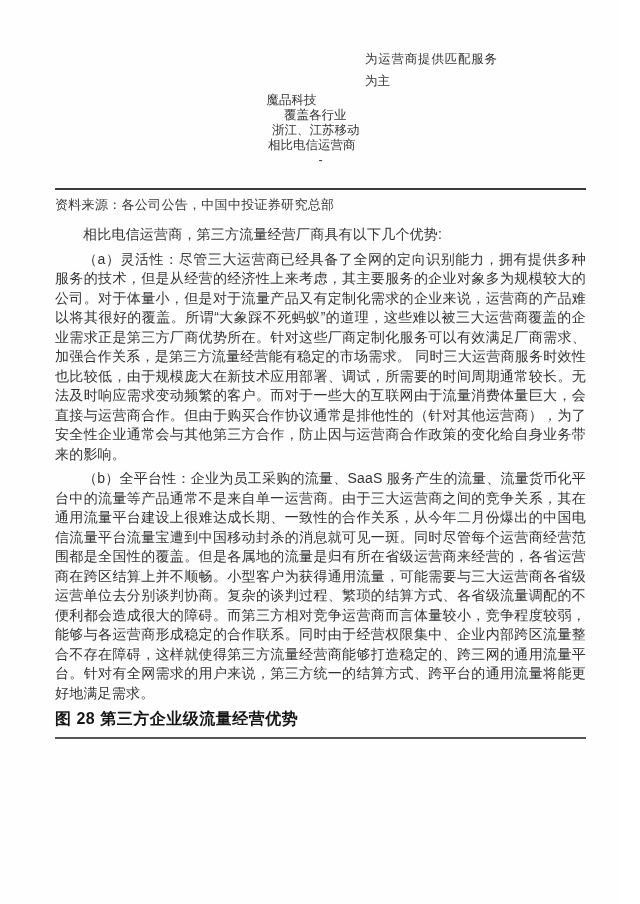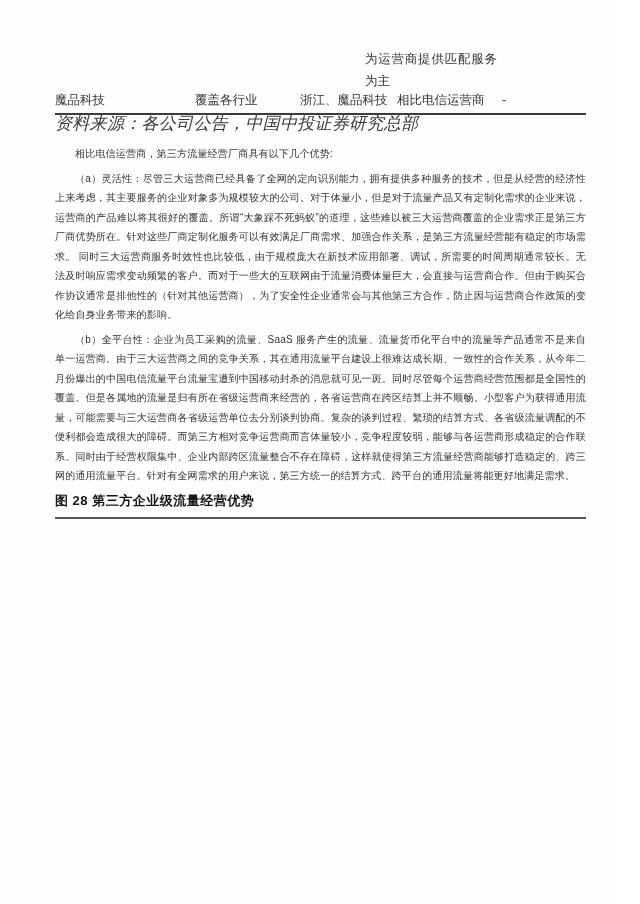--- a/index.html
+++ b/index.html
@@ -26,77 +26,77 @@
   .table-wrapped-cell {
     margin-left: 310px;
     width: 132px;
     font-size: 12.5px;
     line-height: 22px;
     text-align: justify;
     color: #333333;
   }
   .table-row {
     display: flex;
-    align-items: flex-end;
+    align-items: center;
     margin-top: 1px;
-    padding-bottom: 5px;
+    padding-bottom: 20px;
     border-bottom: 2px solid #3c3c3c;
     font-size: 12.5px;
     line-height: 15px;
     color: #333333;
+    flex-direction: column;
   }
   .cell-company  { width: 108px; }
   .cell-industry { width: 105px; margin-left: 32px; }
   .cell-operator { width: 97px;  }
   .cell-model    { width: 105px; }
   .cell-note     { flex: 1; }
   .source-note {
-    padding-top: 1px;
-    font-size: 17px;
+    padding-top: 7px;
+    font-size: 13px;
     line-height: 15px;
     letter-spacing: 0.3px;
     color: #3a3a3a;
-    font-style: italic;
   }
   
   .para {
     margin: 5px 0 0 0;
-    font-size: 10px;
+    font-size: 14px;
     line-height: 19.5px;
     letter-spacing: 0.2px;
     text-align: justify;
     text-indent: 2em;
     color: #333333;
   }
   .para.intro {
     margin-top: 13px;
   }
   
   .figure-caption {
     margin-top: 6px;
     padding-bottom: 7px;
     border-bottom: 2px solid #555555;
-    font-size: 13px;
+    font-size: 16px;
     font-weight: bold;
     letter-spacing: 0.5px;
     color: #161616;
   }
 </style>
 </head>
 <body>
 
 <div class="page">
   <div class="content">
 
     <div class="table-wrapped-cell">为运营商提供匹配服务为主</div>
 
     <div class="table-row">
       <div class="cell-company">魔品科技</div>
       <div class="cell-industry">覆盖各行业</div>
-      <div class="cell-operator">浙江、魔品科技</div>
+      <div class="cell-operator">浙江、江苏移动</div>
       <div class="cell-model">相比电信运营商</div>
       <div class="cell-note">-</div>
     </div>
 
     <div class="source-note">资料来源：各公司公告，中国中投证券研究总部</div>
 
     <p class="para intro">相比电信运营商，第三方流量经营厂商具有以下几个优势:</p>
 
     <p class="para">（a）灵活性：尽管三大运营商已经具备了全网的定向识别能力，拥有提供多种服务的技术，但是从经营的经济性上来考虑，其主要服务的企业对象多为规模较大的公司。对于体量小，但是对于流量产品又有定制化需求的企业来说，运营商的产品难以将其很好的覆盖。所谓“大象踩不死蚂蚁”的道理，这些难以被三大运营商覆盖的企业需求正是第三方厂商优势所在。针对这些厂商定制化服务可以有效满足厂商需求、加强合作关系，是第三方流量经营能有稳定的市场需求。 同时三大运营商服务时效性也比较低，由于规模庞大在新技术应用部署、调试，所需要的时间周期通常较长。无法及时响应需求变动频繁的客户。而对于一些大的互联网由于流量消费体量巨大，会直接与运营商合作。但由于购买合作协议通常是排他性的（针对其他运营商），为了安全性企业通常会与其他第三方合作，防止因与运营商合作政策的变化给自身业务带来的影响。</p>
 

